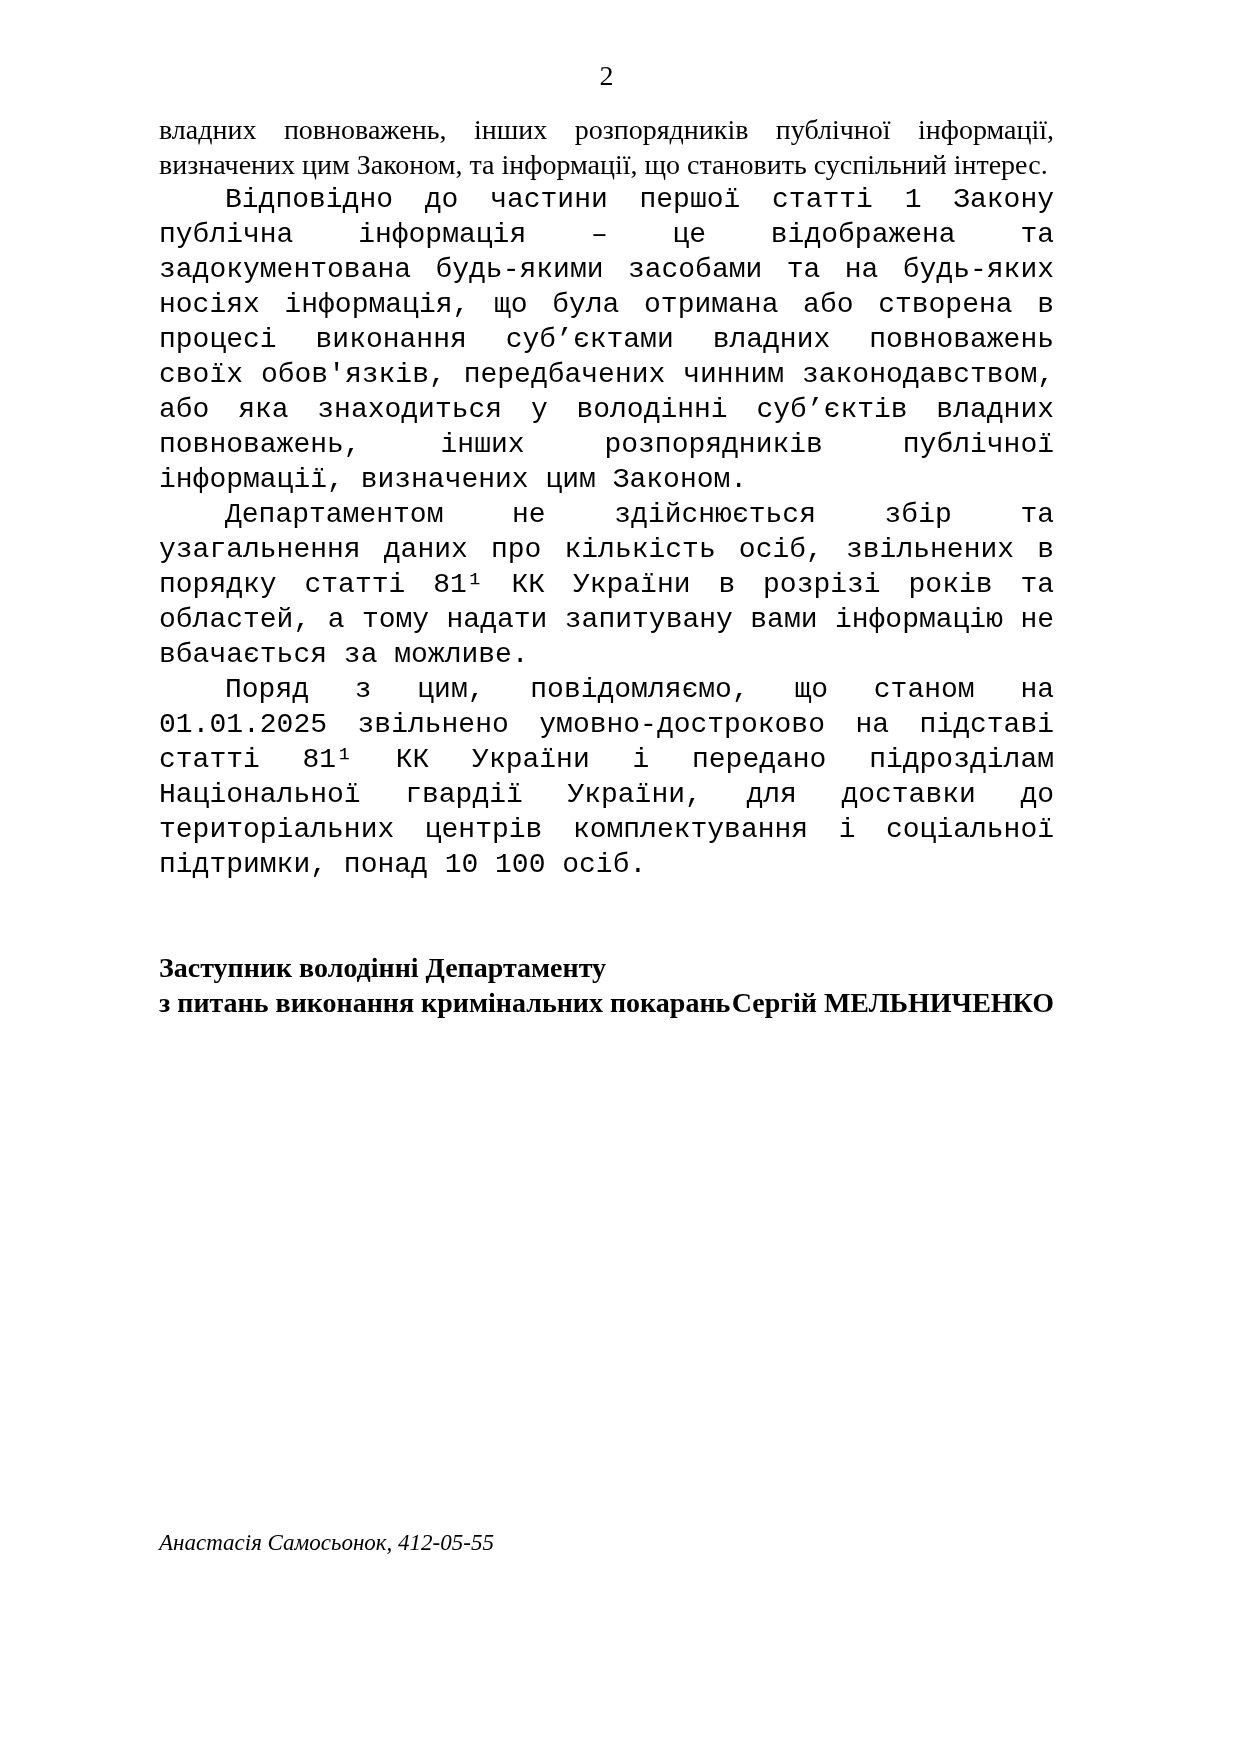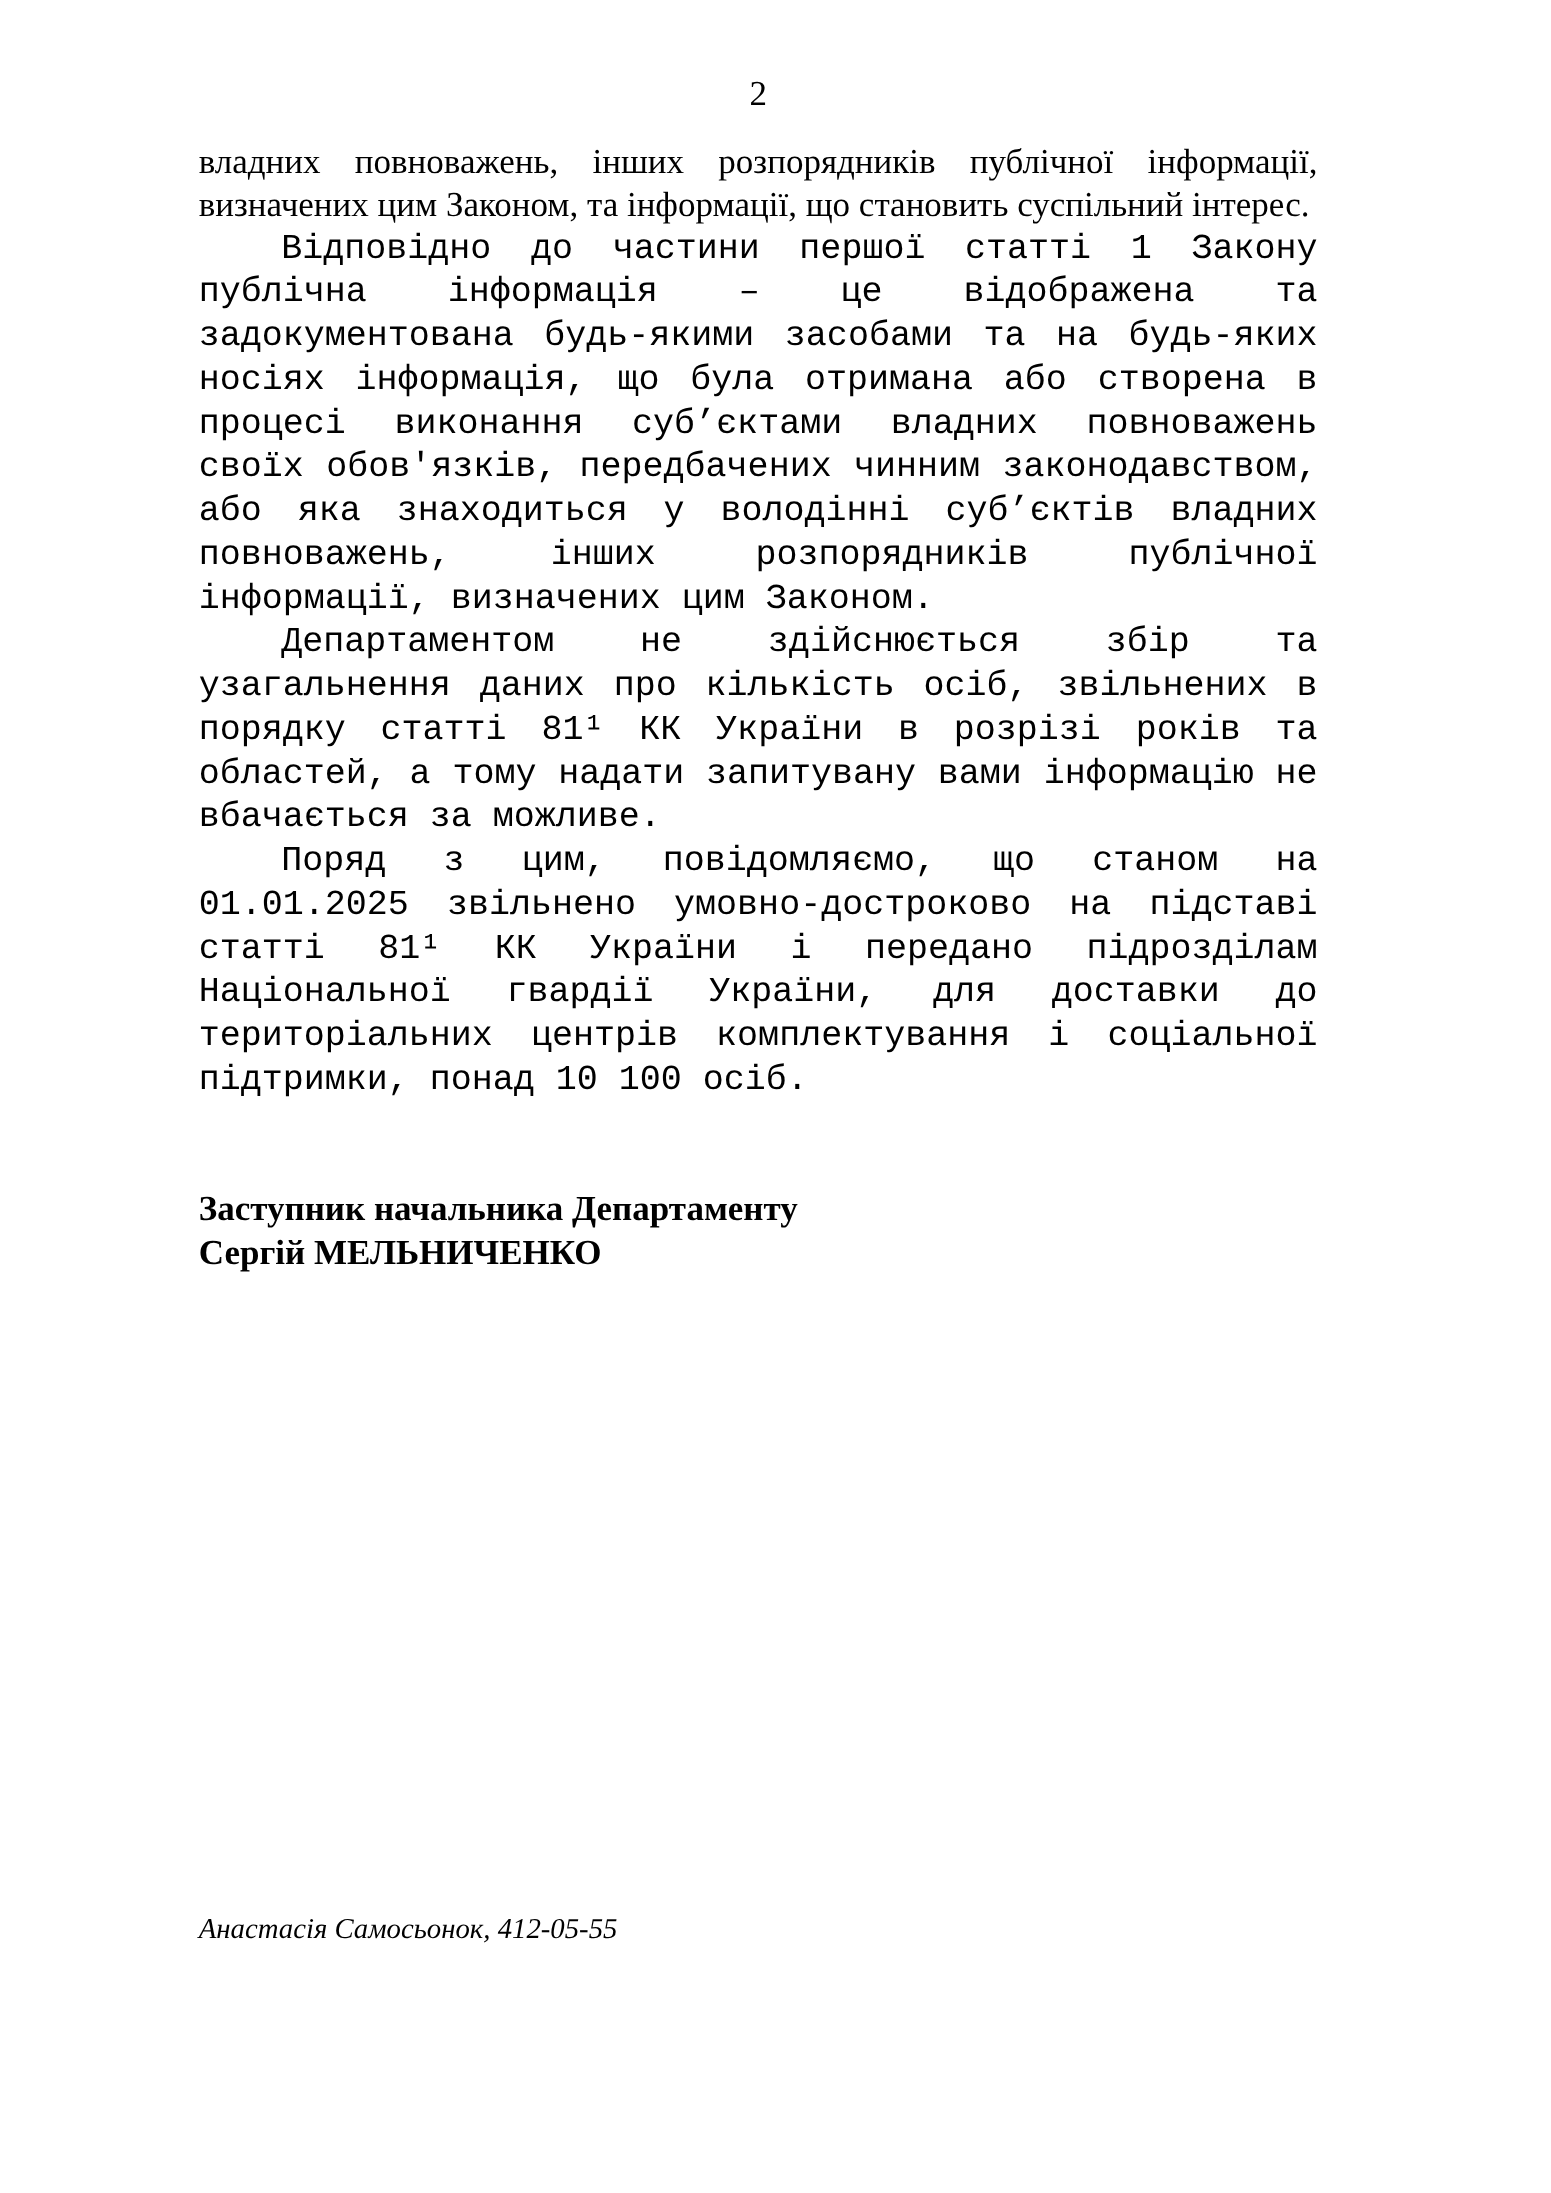--- a/index.html
+++ b/index.html
@@ -58,21 +58,22 @@
   <div class="page-number">2</div>
 
   <div>
     <p class="para">владних повноважень, інших розпорядників публічної інформації, визначених цим Законом, та інформації, що становить суспільний інтерес.</p>
     <p class="para indent">Відповідно до частини першої статті 1 Закону публічна інформація – це відображена та задокументована будь-якими засобами та на будь-яких носіях інформація, що була отримана або створена в процесі виконання суб’єктами владних повноважень своїх обов'язків, передбачених чинним законодавством, або яка знаходиться у володінні суб’єктів владних повноважень, інших розпорядників публічної інформації, визначених цим Законом.</p>
     <p class="para indent">Департаментом не здійснюється збір та узагальнення даних про кількість осіб, звільнених в порядку статті 81¹ КК України в розрізі років та областей, а тому надати запитувану вами інформацію не вбачається за можливе.</p>
     <p class="para indent">Поряд з цим, повідомляємо, що станом на 01.01.2025 звільнено умовно-достроково на підставі статті 81¹ КК України і передано підрозділам Національної гвардії України, для доставки до територіальних центрів комплектування і соціальної підтримки, понад 10 100 осіб.</p>
   </div>
 
   <div class="signature">
-    <div>Заступник начальника Департаменту</div>
+    <div>Заступник володінні Департаменту</div>
     <div class="signature-row">
+      <span>з питань виконання кримінальних покарань</span>
       <span>Сергій МЕЛЬНИЧЕНКО</span>
     </div>
   </div>
 
   <div class="footer">Анастасія Самосьонок, 412-05-55</div>
 
 </div>
 
 </body></html>

